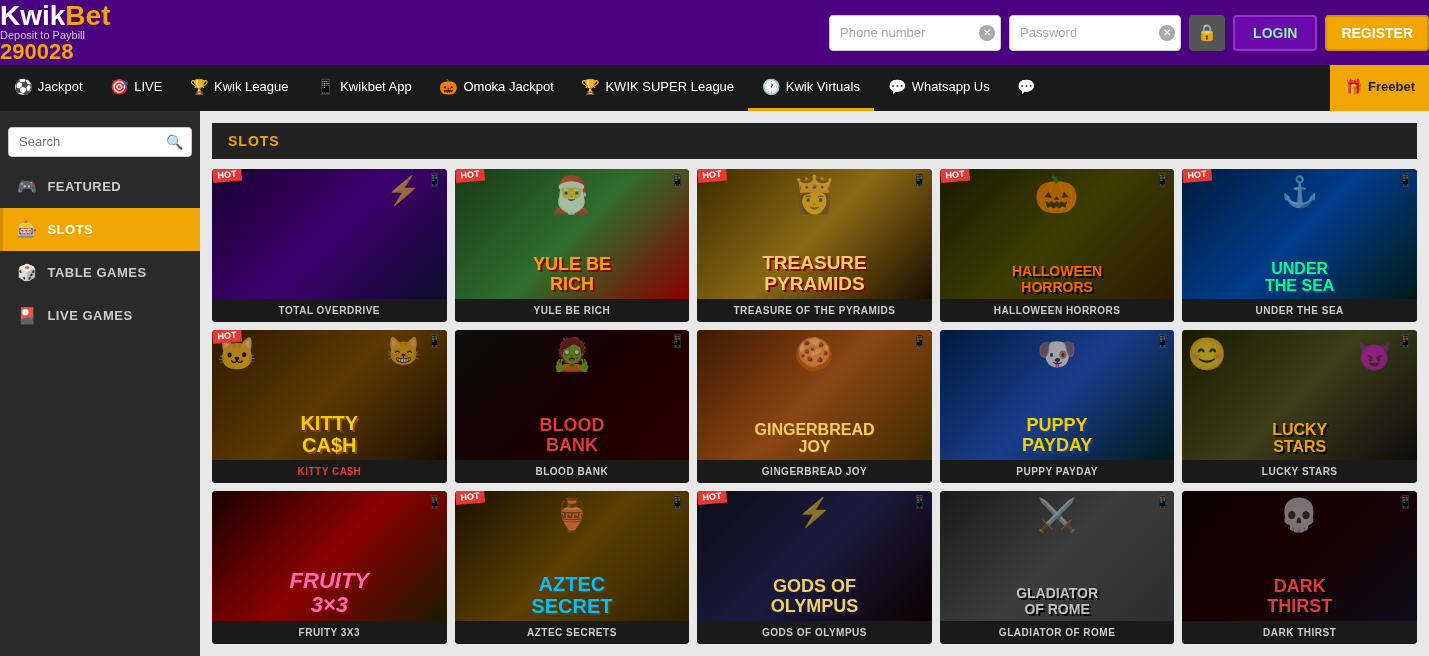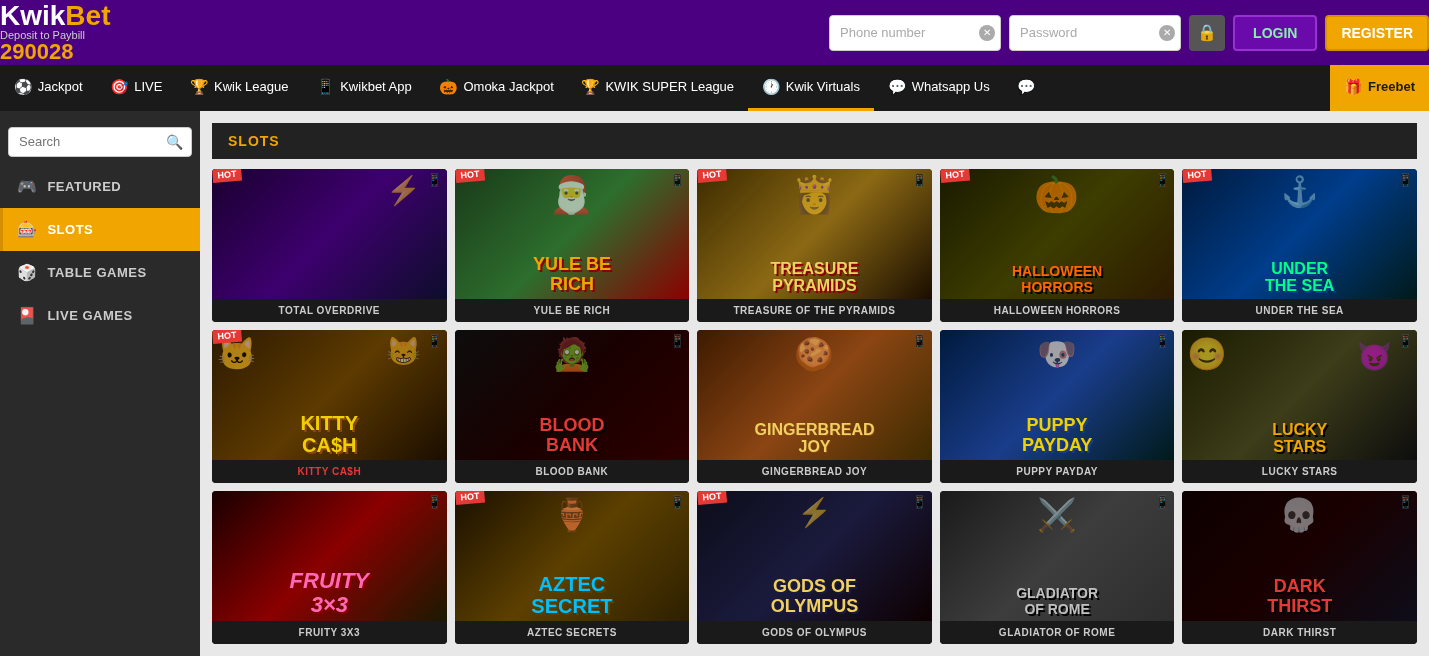--- a/index.html
+++ b/index.html
@@ -274,21 +274,21 @@
       position: absolute;
       bottom: 0; left: 0; right: 0;
       text-align: center;
       font-weight: 900;
       text-transform: uppercase;
       line-height: 1.1;
       padding: 4px;
     }
     .overdrive-text { font-size: 22px; color: #00e5ff; text-shadow: 0 0 10px #00e5ff, 2px 2px 0 #f0a500; }
     .yule-text { font-size: 18px; color: #f0a500; text-shadow: 2px 2px 0 #8B0000; }
-    .pyramids-text { font-size: 16px; color: #f0d060; text-shadow: 2px 2px 0 #8B0000; }
+    .pyramids-text { font-size: 19px; color: #f0d060; text-shadow: 2px 2px 0 #8B0000; }
     .halloween-text { font-size: 14px; color: #ff6600; text-shadow: 2px 2px 0 #000; }
     .undersea-text { font-size: 16px; color: #00ff88; text-shadow: 2px 2px 0 #003d8B; }
     .kitty-text { font-size: 20px; color: #f0d000; text-shadow: 2px 2px 0 #8B4513; }
     .bloodbank-text { font-size: 18px; color: #e53935; text-shadow: 2px 2px 0 #000; }
     .gingerbread-text { font-size: 16px; color: #f0d060; text-shadow: 1px 1px 0 #8B4513; }
     .puppy-text { font-size: 18px; color: #f0d000; text-shadow: 2px 2px 0 #1a3d8B; }
     .lucky-text { font-size: 16px; color: #f0a500; text-shadow: 2px 2px 0 #000; }
     .fruity-text { font-size: 22px; color: #ff69b4; text-shadow: 2px 2px 0 #8B0000; font-style: italic; }
     .aztec-text { font-size: 20px; color: #00bfff; text-shadow: 2px 2px 0 #5d4000; }
     .gods-text { font-size: 18px; color: #f0d060; text-shadow: 2px 2px 0 #1a1a3d; }

